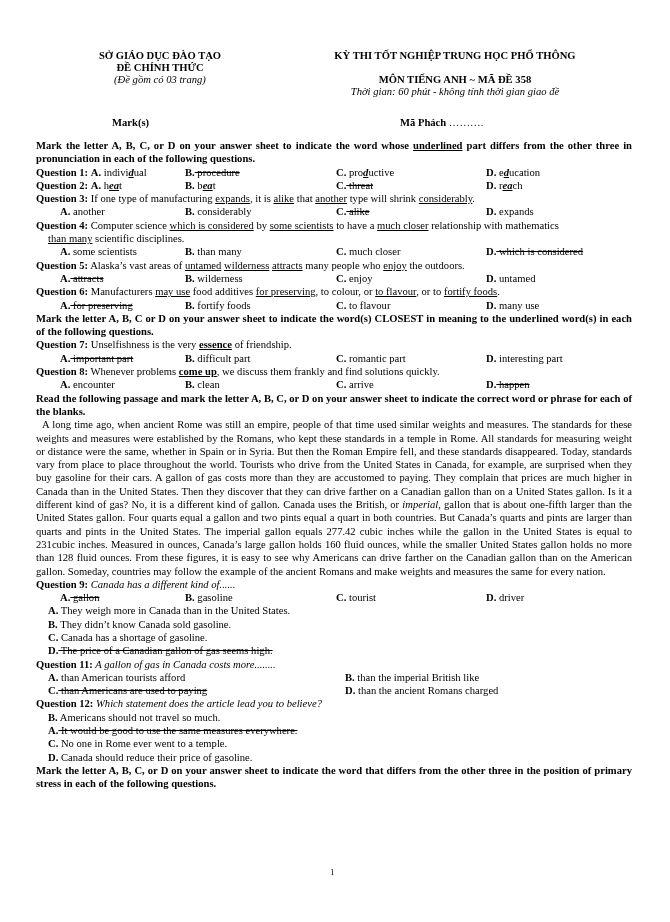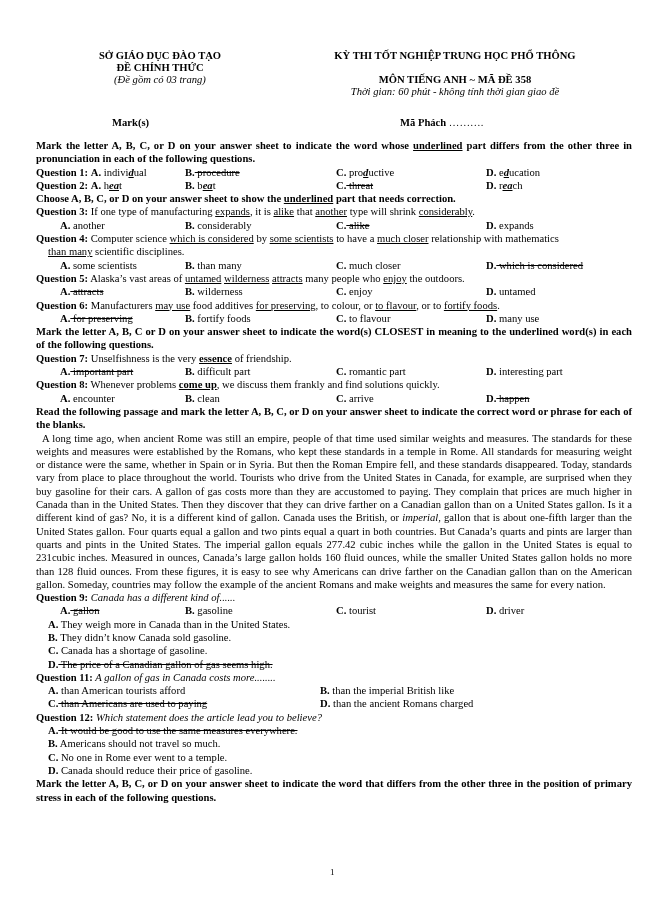--- a/index.html
+++ b/index.html
@@ -27,21 +27,21 @@
   .u { text-decoration:underline; }
   .s { text-decoration:line-through; }
   .ub { text-decoration:underline; font-weight:bold; font-style:italic; }
   .ul-b { text-decoration:underline; font-weight:bold; }
   .it { font-style:italic; }
   .passage { text-align:justify; }
   .passage .first { padding-left:6px; }
   .full { padding-left:12px; white-space:nowrap; }
   .half-row { position:relative; height:13.3px; white-space:nowrap; }
   .half-row .a { position:absolute; left:12px; }
-  .half-row .b { position:absolute; left:284px; }
+  .half-row .b { position:absolute; left:309px; }
   .pagenum { position:absolute; left:330px; top:866px; font-size:9px; }
 </style>
 </head>
 <body>
 
 <div class="page">
 
   <div class="hdr-left">
     <div>SỞ GIÁO DỤC ĐÀO TẠO</div>
     <div>ĐỀ CHÍNH THỨC</div>
@@ -67,21 +67,20 @@
       <span class="opt o3"><b>C.</b><span> pro</span><span class="ub">d</span><span>uctive</span></span>
       <span class="opt o4"><b>D.</b><span> e</span><span class="ub">d</span><span>ucation</span></span>
     </div>
     <div class="row">
       <span class="opt o1"><b>Question 2:</b> <b>A.</b><span> h</span><span class="ub">ea</span><span>t</span></span>
       <span class="opt o2"><b>B.</b><span> b</span><span class="ub">ea</span><span>t</span></span>
       <span class="opt o3"><b>C.</b><span class="s"> threat</span></span>
       <span class="opt o4"><b>D.</b><span> r</span><span class="ub">ea</span><span>ch</span></span>
     </div>
 
-    <div class="instr"><span>Choose A, B, C, or D on your answer sheet to show the </span><span class="u">underlined</span><span> part that needs correction.</span></div>
 
     <div class="q"><b>Question 3:</b><span> If one type of manufacturing </span><span class="u">expands</span><span>, it is </span><span class="u">alike</span><span> that </span><span class="u">another</span><span> type will shrink </span><span class="u">considerably</span><span>.</span></div>
     <div class="row ind">
       <span class="opt o1"><b>A.</b><span> another</span></span>
       <span class="opt o2"><b>B.</b><span> considerably</span></span>
       <span class="opt o3"><b>C.</b><span class="s"> alike</span></span>
       <span class="opt o4"><b>D.</b><span> expands</span></span>
     </div>
 
     <div class="q"><b>Question 4:</b><span> Computer science </span><span class="u">which is considered</span><span> by </span><span class="u">some scientists</span><span> to have a </span><span class="u">much closer</span><span> relationship with mathematics</span><br><span style="padding-left:12px"></span><span class="u">than many</span><span> scientific disciplines.</span></div>
@@ -147,22 +146,22 @@
     <div class="half-row">
       <span class="a"><b>A.</b><span> than American tourists afford</span></span>
       <span class="b"><b>B.</b><span> than the imperial British like</span></span>
     </div>
     <div class="half-row">
       <span class="a"><b>C.</b><span class="s"> than Americans are used to paying</span></span>
       <span class="b"><b>D.</b><span> than the ancient Romans charged</span></span>
     </div>
 
     <div class="q"><b>Question 12:</b><span class="it"> Which statement does the article lead you to believe?</span></div>
+    <div class="full"><b>B.</b><span> Americans should not travel so much.</span></div>
     <div class="full"><b>A.</b><span class="s"> It would be good to use the same measures everywhere.</span></div>
-    <div class="full"><b>B.</b><span> Americans should not travel so much.</span></div>
     <div class="full"><b>C.</b><span> No one in Rome ever went to a temple.</span></div>
     <div class="full"><b>D.</b><span> Canada should reduce their price of gasoline.</span></div>
 
     <div class="instr">Mark the letter A, B, C, or D on your answer sheet to indicate the word that differs from the other three in the position of primary stress in each of the following questions.</div>
   </div>
 
   <div class="pagenum">1</div>
 </div>
 
 </body></html>

